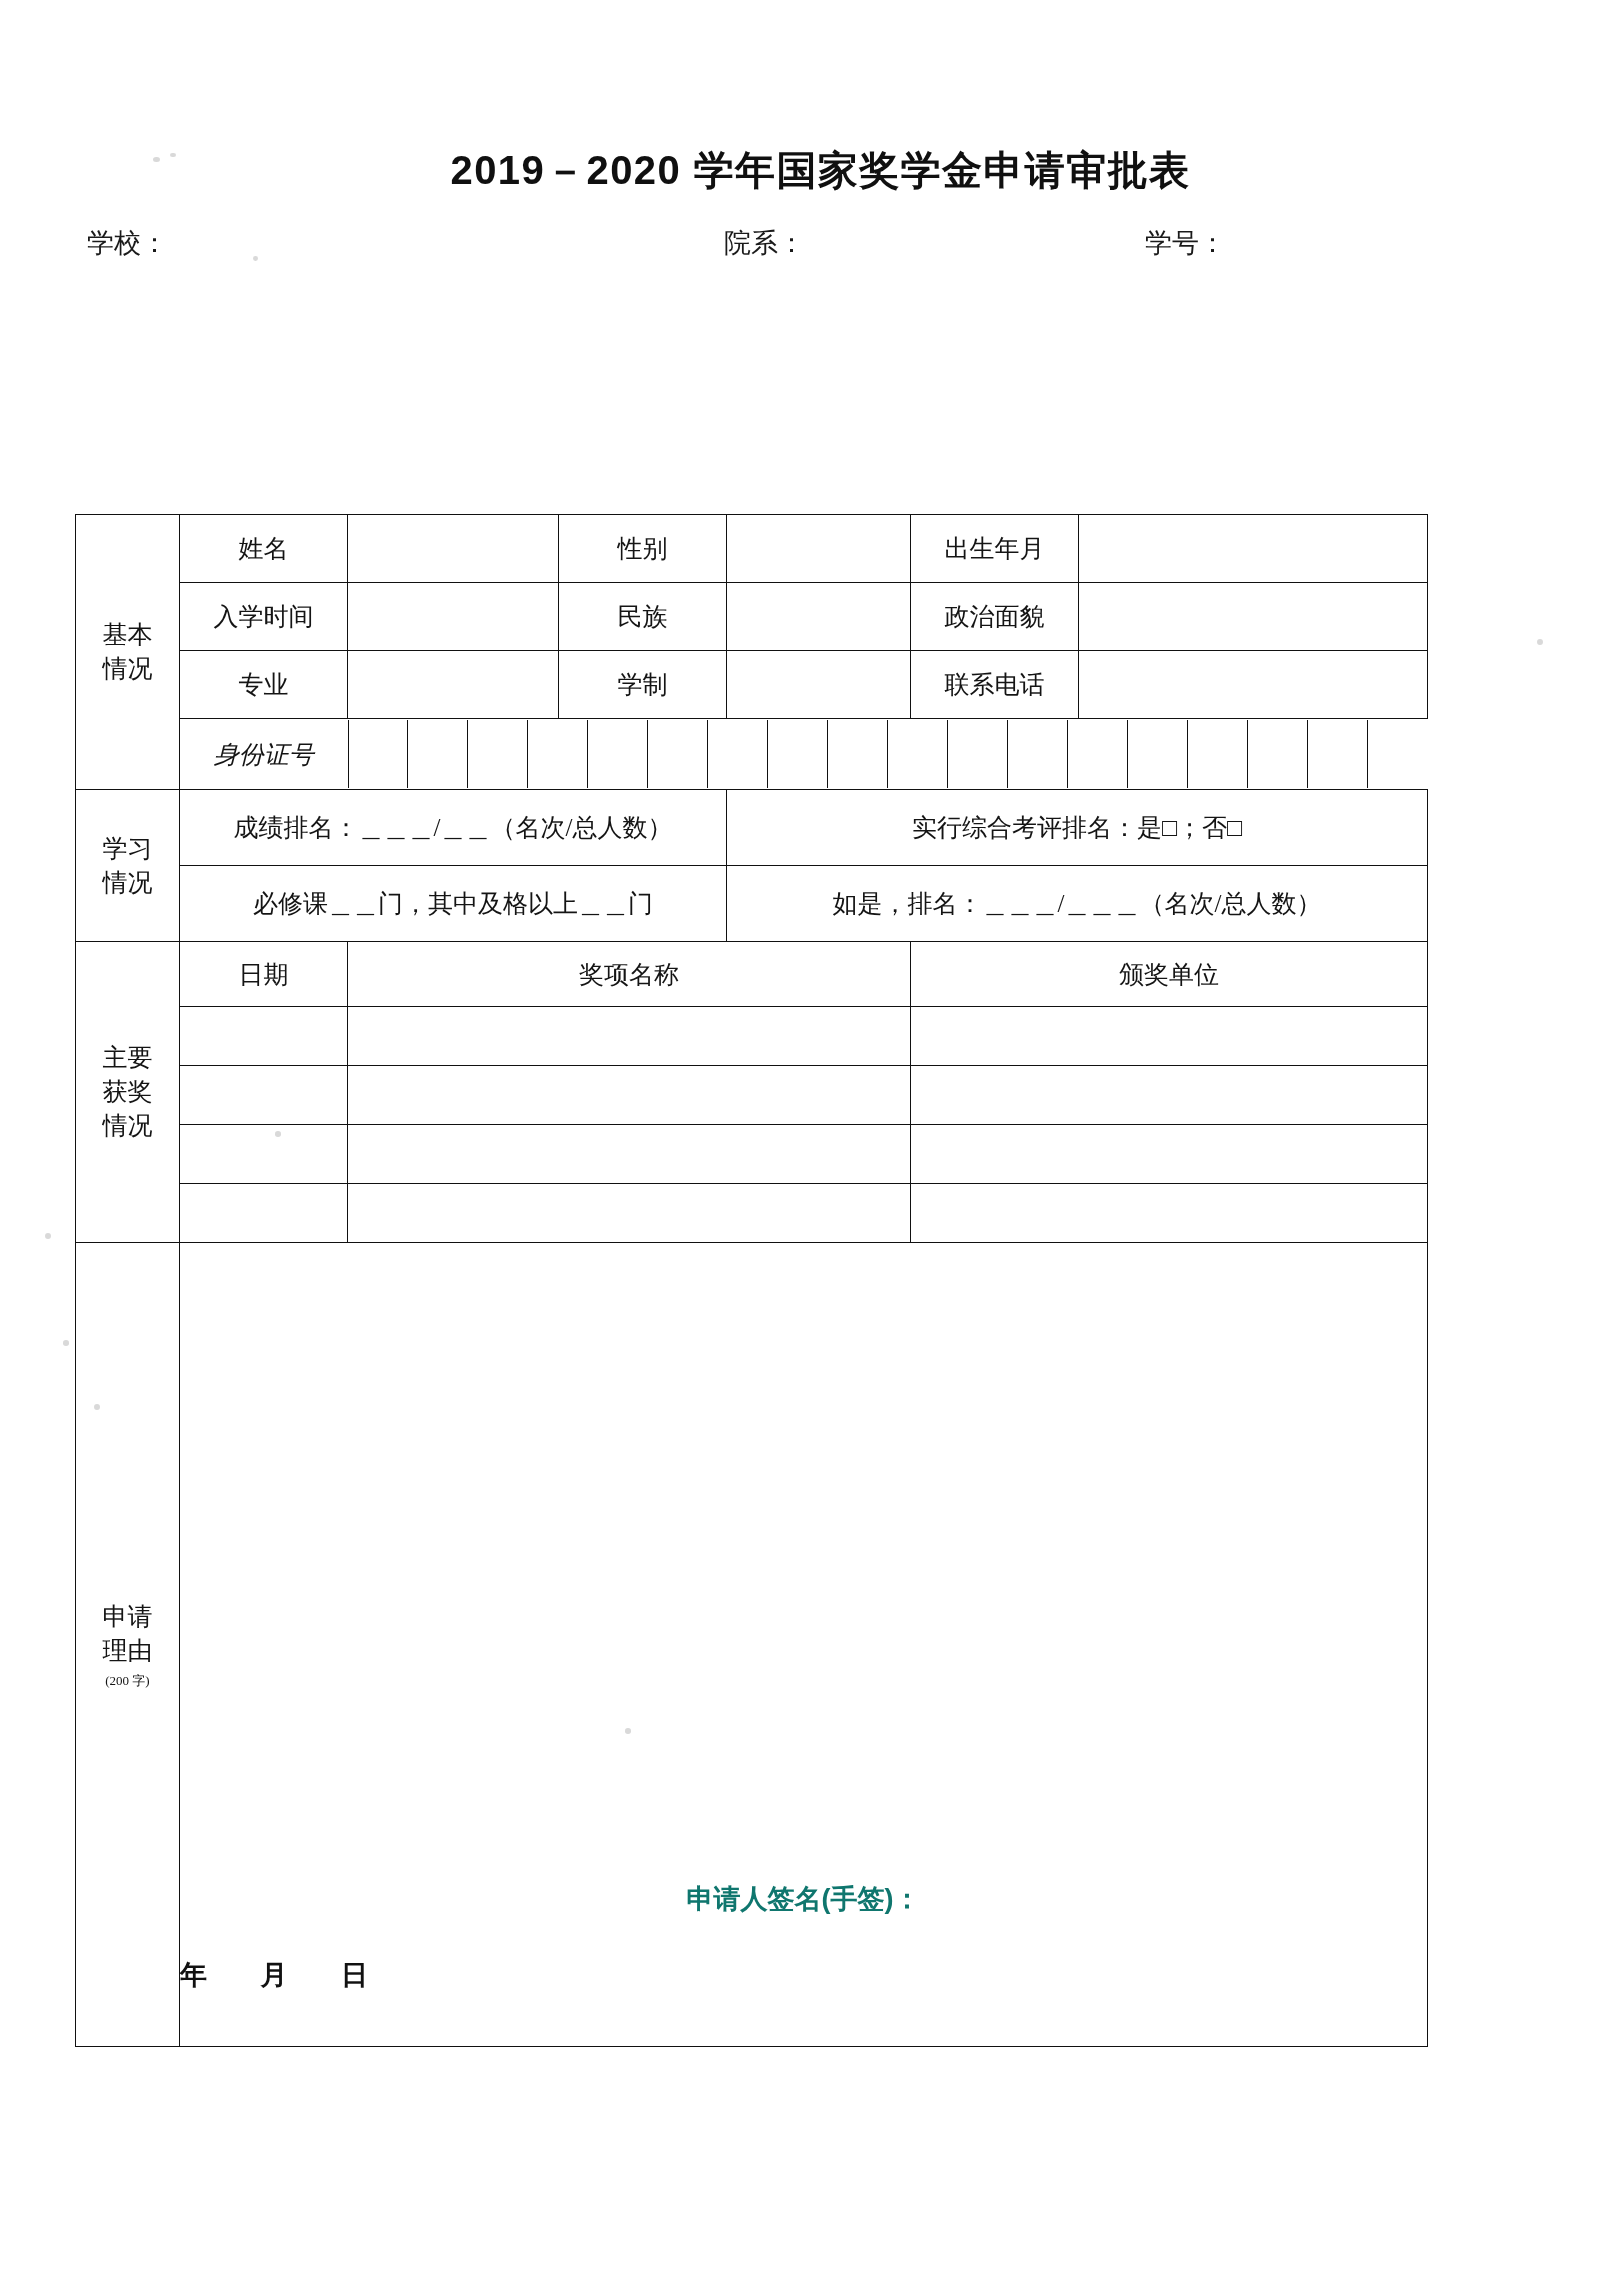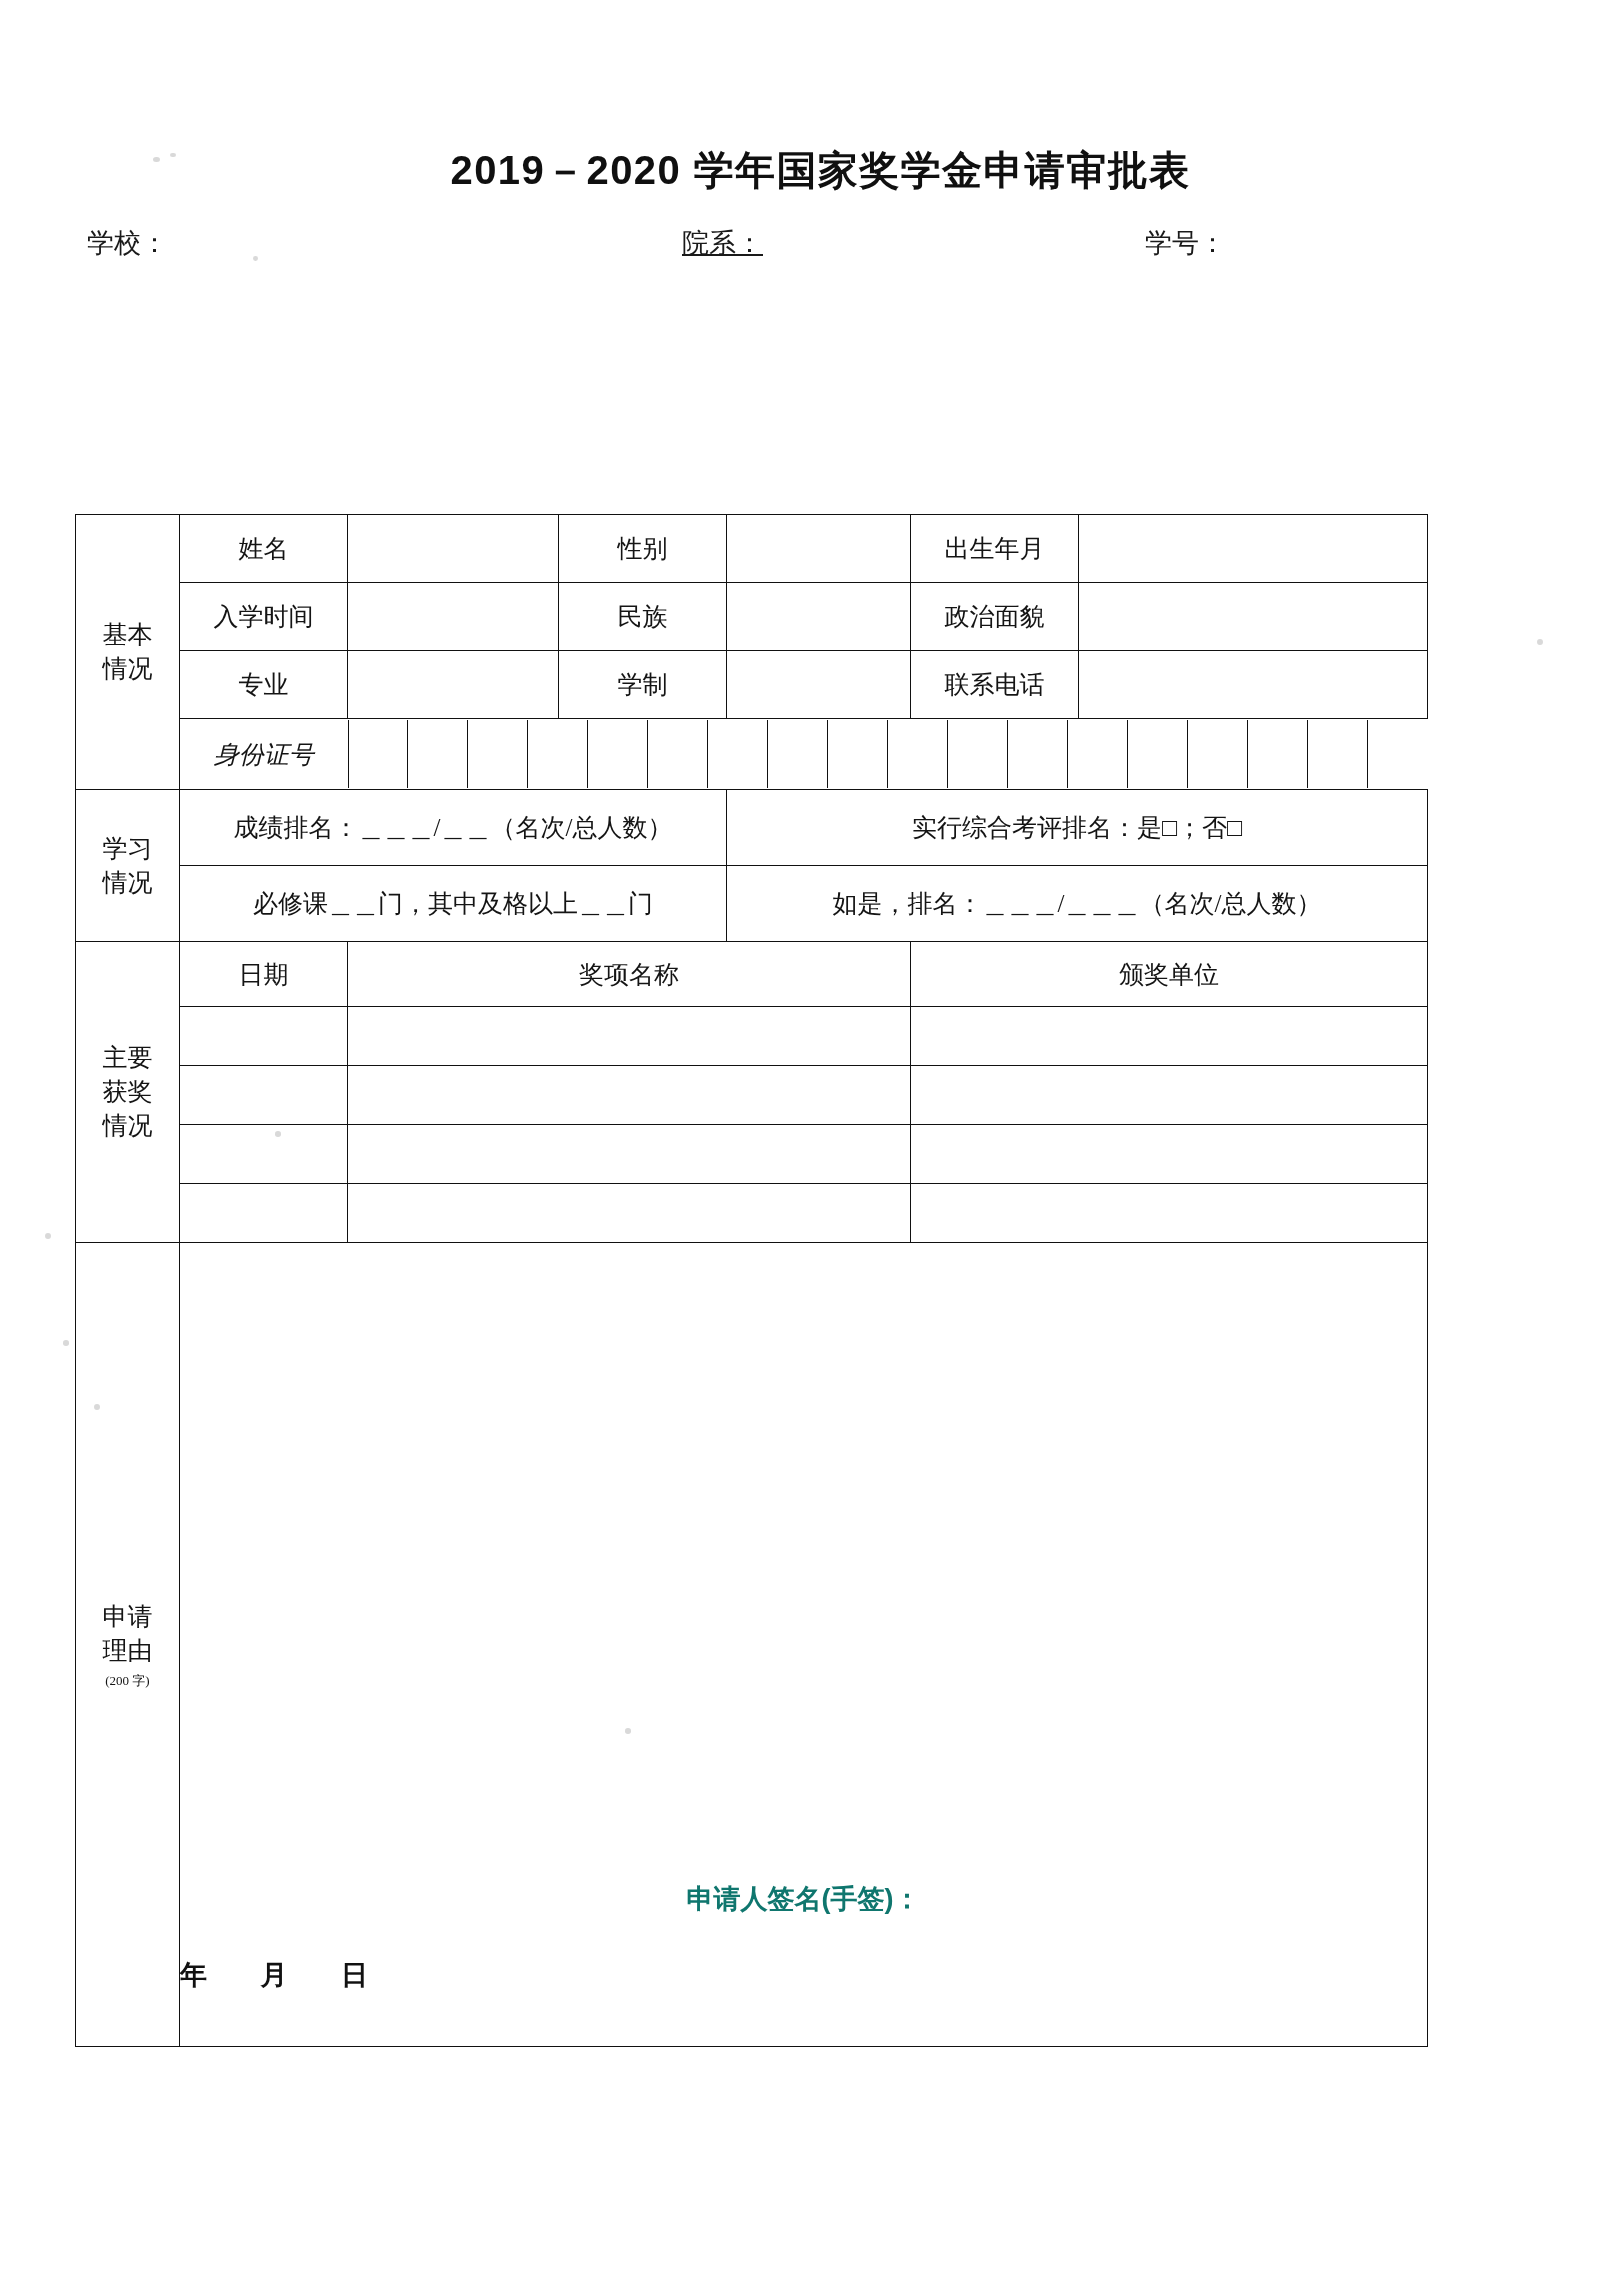--- a/index.html
+++ b/index.html
@@ -39,21 +39,21 @@
     position: relative;
     margin-top: 26px;
     height: 41px;
     font-size: 27px;
   }
   .header-row .hf {
     position: absolute;
     white-space: nowrap;
   }
   .hf-school { left: 87px; }
-  .hf-dept   { left: 682px; text-decoration: underline; }
+  .hf-dept   { left: 724px; }
   .hf-sid    { left: 1145px; }
 
   
   .table-wrap {
     position: absolute;
     left: 75px;
     top: 371px;
     width: 1352px;
   }
   table.form {

